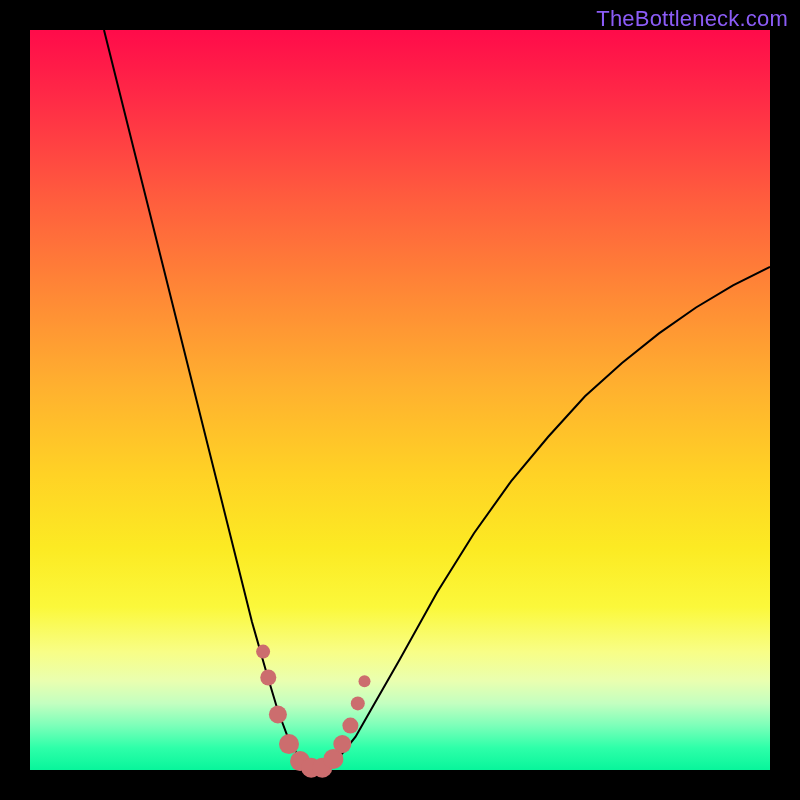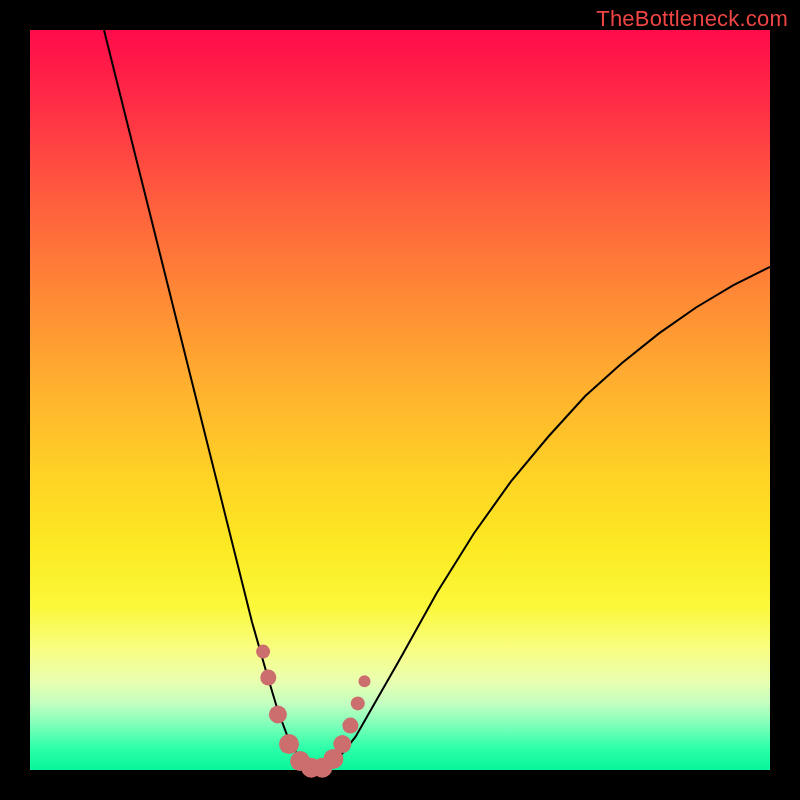--- a/index.html
+++ b/index.html
@@ -38,21 +38,21 @@
       #c3ffc0 91%,
       #7cffb9 94%,
       #2effa9 97%,
       #08f59b 100%
     );
   }
   .watermark {
     position: absolute;
     top: 6px;
     right: 12px;
-    color: #ef4444;
+    color: #8b5cf6;
     font-size: 22px;
     font-weight: 500;
     letter-spacing: 0.2px;
     user-select: none;
     margin-left: 44px;
   }
   svg.curve {
     position: absolute;
     left: 0;
     top: 0;

